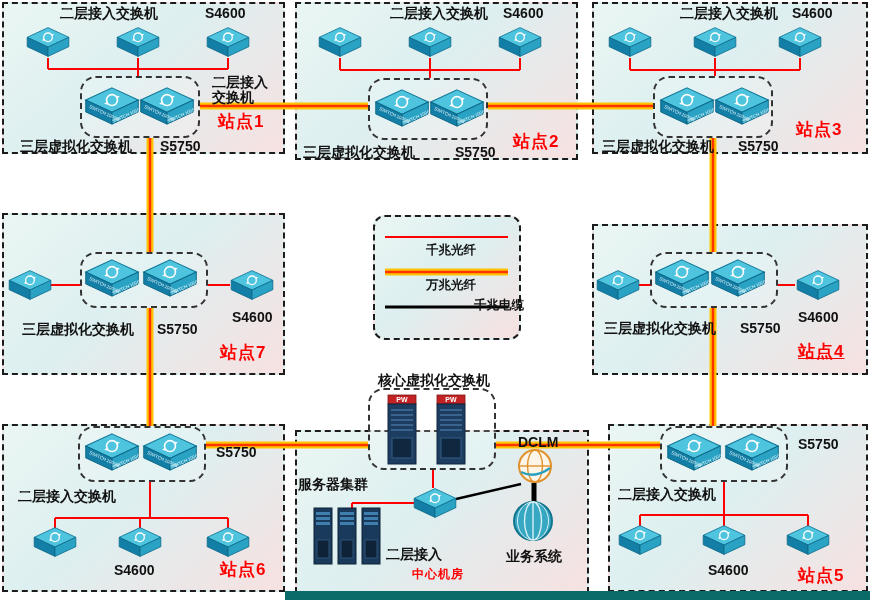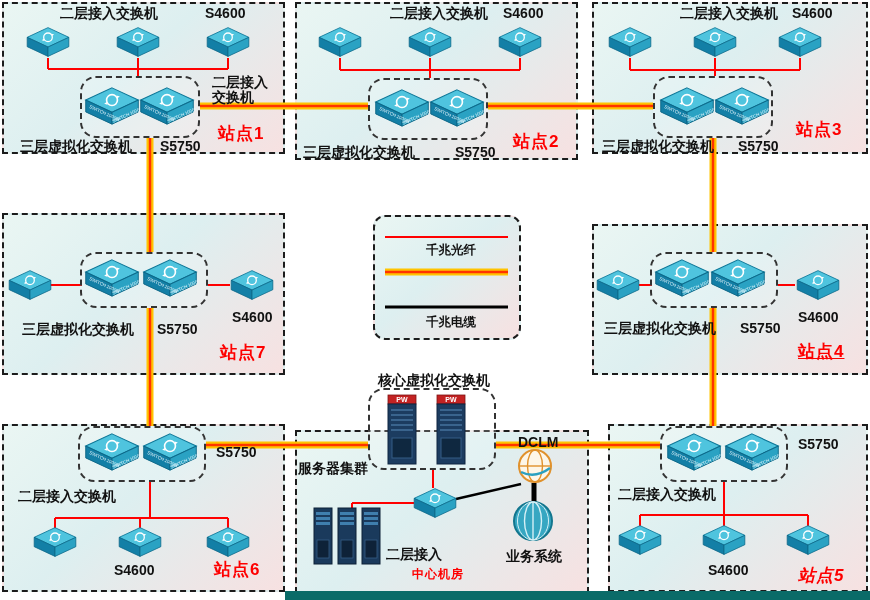--- a/index.html
+++ b/index.html
@@ -129,21 +129,21 @@
     <svg class="sw-l" style="left:81px;top:84px;" viewBox="0 0 64 44">
         <use href="#swl"></use>
       </svg>
     <svg class="sw-l" style="left:136px;top:84px;" viewBox="0 0 64 44">
         <use href="#swl"></use>
       </svg>
     <div class="lbl" style="left:210px;top:72px;">二层接入</div>
     <div class="lbl" style="left:210px;top:87px;">交换机</div>
     <div class="lbl" style="left:18px;top:136px;">三层虚拟化交换机</div>
     <div class="lbl" style="left:158px;top:136px;">S5750</div>
-    <div class="sitename" style="left:216px;top:120px;">站点1</div>
+    <div class="sitename" style="left:216px;top:108px;">站点1</div>
   </div>
 
   <div class="content" style="left:295px;top:2px;width:283px;height:158px;">
     <div class="lbl" style="left:95px;top:3px;">二层接入交换机</div>
     <div class="lbl" style="left:208px;top:3px;">S4600</div>
     <svg class="sw-s" style="left:22px;top:24px;" viewBox="0 0 64 44">
         <use href="#sw"></use>
       </svg>
     <svg class="sw-s" style="left:112px;top:24px;" viewBox="0 0 64 44">
         <use href="#sw"></use>
@@ -182,21 +182,22 @@
     <svg class="sw-l" style="left:121px;top:84px;" viewBox="0 0 64 44">
         <use href="#swl"></use>
       </svg>
     <div class="lbl" style="left:10px;top:136px;">三层虚拟化交换机</div>
     <div class="lbl" style="left:146px;top:136px;">S5750</div>
     <div class="sitename" style="left:204px;top:116px;">站点3</div>
   </div>
 
   <div class="content" style="left:373px;top:215px;width:156px;height:125px;">
     <div class="legend-lbl" style="top:27px;">千兆光纤</div>
-    <div class="legend-lbl" style="top:99px;">千兆电缆</div>
+    <div class="legend-lbl" style="top:62px;">万兆光纤</div>
+    <div class="legend-lbl" style="top:82px;padding-left:48px;">千兆电缆</div>
   </div>
 
   <div class="content" style="left:2px;top:213px;width:283px;height:162px;">
     <svg class="sw-s" style="left:5px;top:56px;" viewBox="0 0 64 44">
         <use href="#sw"></use>
       </svg>
     <div class="corebox" style="left:78px;top:39px;width:128px;height:56px;"></div>
     <svg class="sw-l" style="left:81px;top:45px;" viewBox="0 0 64 44">
         <use href="#swl"></use>
       </svg>
@@ -245,21 +246,21 @@
     <svg class="sw-s" style="left:30px;top:102px;" viewBox="0 0 64 44">
         <use href="#sw"></use>
       </svg>
     <svg class="sw-s" style="left:115px;top:102px;" viewBox="0 0 64 44">
         <use href="#sw"></use>
       </svg>
     <svg class="sw-s" style="left:203px;top:102px;" viewBox="0 0 64 44">
         <use href="#sw"></use>
       </svg>
     <div class="lbl" style="left:112px;top:138px;">S4600</div>
-    <div class="sitename" style="left:212px;top:134px;">站点6</div>
+    <div class="sitename" style="left:218px;top:134px;">站点6</div>
   </div>
 
   <div class="content" style="left:608px;top:424px;width:260px;height:168px;">
     <div class="corebox" style="left:52px;top:2px;width:128px;height:56px;"></div>
     <svg class="sw-l" style="left:57px;top:8px;" viewBox="0 0 64 44">
         <use href="#swl"></use>
       </svg>
     <svg class="sw-l" style="left:115px;top:8px;" viewBox="0 0 64 44">
         <use href="#swl"></use>
       </svg>
@@ -268,35 +269,35 @@
     <svg class="sw-s" style="left:9px;top:100px;" viewBox="0 0 64 44">
         <use href="#sw"></use>
       </svg>
     <svg class="sw-s" style="left:93px;top:100px;" viewBox="0 0 64 44">
         <use href="#sw"></use>
       </svg>
     <svg class="sw-s" style="left:177px;top:100px;" viewBox="0 0 64 44">
         <use href="#sw"></use>
       </svg>
     <div class="lbl" style="left:100px;top:138px;">S4600</div>
-    <div class="sitename" style="left:190px;top:140px;font-style:italic;">站点5</div>
+    <div class="sitename" style="left:190px;top:140px;">站点5</div>
   </div>
 
   <div class="content" style="left:295px;top:360px;width:255px;height:238px;">
     <div class="lbl" style="left:83px;top:12px;">核心虚拟化交换机</div>
     <div class="corebox" style="left:73px;top:28px;width:128px;height:82px;"></div>
     <svg class="abs" style="left:90px;top:34px;width:34px;height:72px;" viewBox="0 0 34 72">
         <use href="#srv"></use>
       </svg>
     <svg class="abs" style="left:139px;top:34px;width:34px;height:72px;" viewBox="0 0 34 72">
         <use href="#srv"></use>
       </svg>
     <div class="pw" style="left:90px;top:35px;">PW</div>
     <div class="pw" style="left:139px;top:35px;">PW</div>
-    <div class="lbl" style="left:3px;top:100px;">服务器集群</div>
+    <div class="lbl" style="left:3px;top:116px;">服务器集群</div>
     <svg class="abs" style="left:17px;top:146px;width:22px;height:60px;" viewBox="0 0 22 60">
         <use href="#twr"></use>
       </svg>
     <svg class="abs" style="left:41px;top:146px;width:22px;height:60px;" viewBox="0 0 22 60">
         <use href="#twr"></use>
       </svg>
     <svg class="abs" style="left:65px;top:146px;width:22px;height:60px;" viewBox="0 0 22 60">
         <use href="#twr"></use>
       </svg>
     <svg class="sw-s" style="left:117px;top:127px;" viewBox="0 0 64 44">

